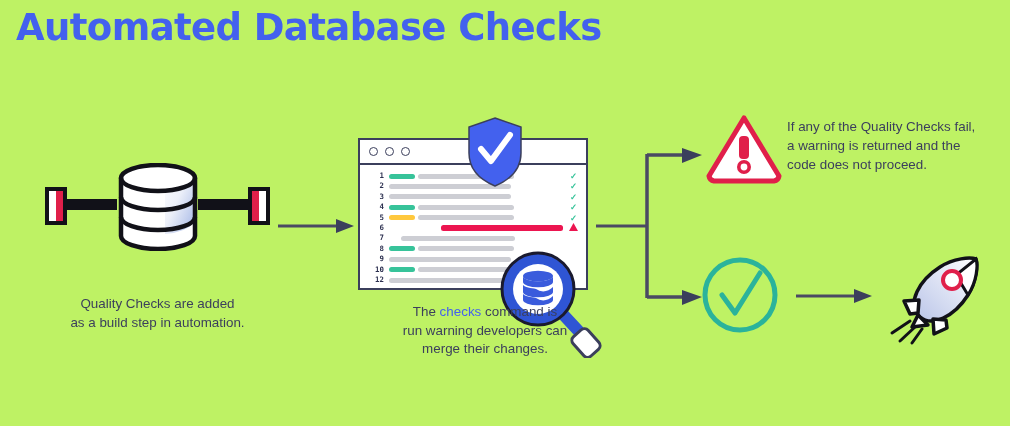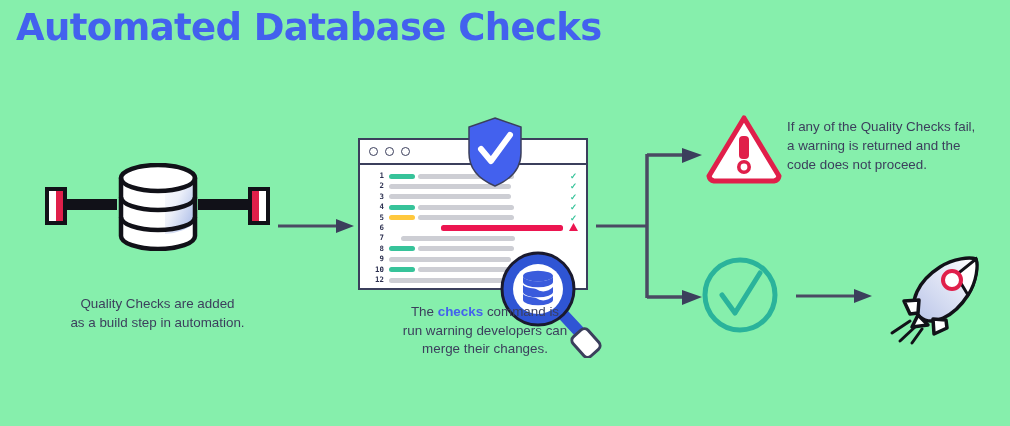--- a/index.html
+++ b/index.html
@@ -3,21 +3,21 @@
 <meta charset="utf-8">
 <style>
   * { box-sizing: border-box; }
   html, body {
     margin: 0; padding: 0;
     width: 1010px; height: 426px;
     background: #ffffff;
     font-family: "Liberation Sans", sans-serif;
     overflow: hidden;
   }
-  #canvas { position: relative; width: 1010px; height: 426px; background:#86efac; }
+  #canvas { position: relative; width: 1010px; height: 426px; background:#bef264; }
 
   
   #page-title {
     position: absolute;
     left: 16px; top: 6px;
     font-size: 37px;
     font-weight: bold;
     color: #4361ee;
     letter-spacing: -0.6px;
     font-family: "DejaVu Sans", sans-serif;
@@ -27,21 +27,21 @@
   
   .caption {
     position: absolute;
     text-align: center;
     font-size: 13.4px;
     line-height: 18.5px;
     color: #3b3f5c;
     font-family: "Liberation Sans", sans-serif;
     white-space: pre-line;
   }
-  .caption b { color:#4361ee; font-weight:bold; }
+  .caption b { color:#4361ee; font-weight:normal; }
 
   
   #stage-database { position:absolute; left:45px; top:163px; width:225px; height:85px; }
   .db-connector {
     position:absolute; top:24px; width:22px; height:38px;
     border:4px solid #111118; background:#ffffff;
     display:flex;
   }
   .db-connector .stripe { width:50%; height:100%; }
   #db-connector-left  { left:0px; }

